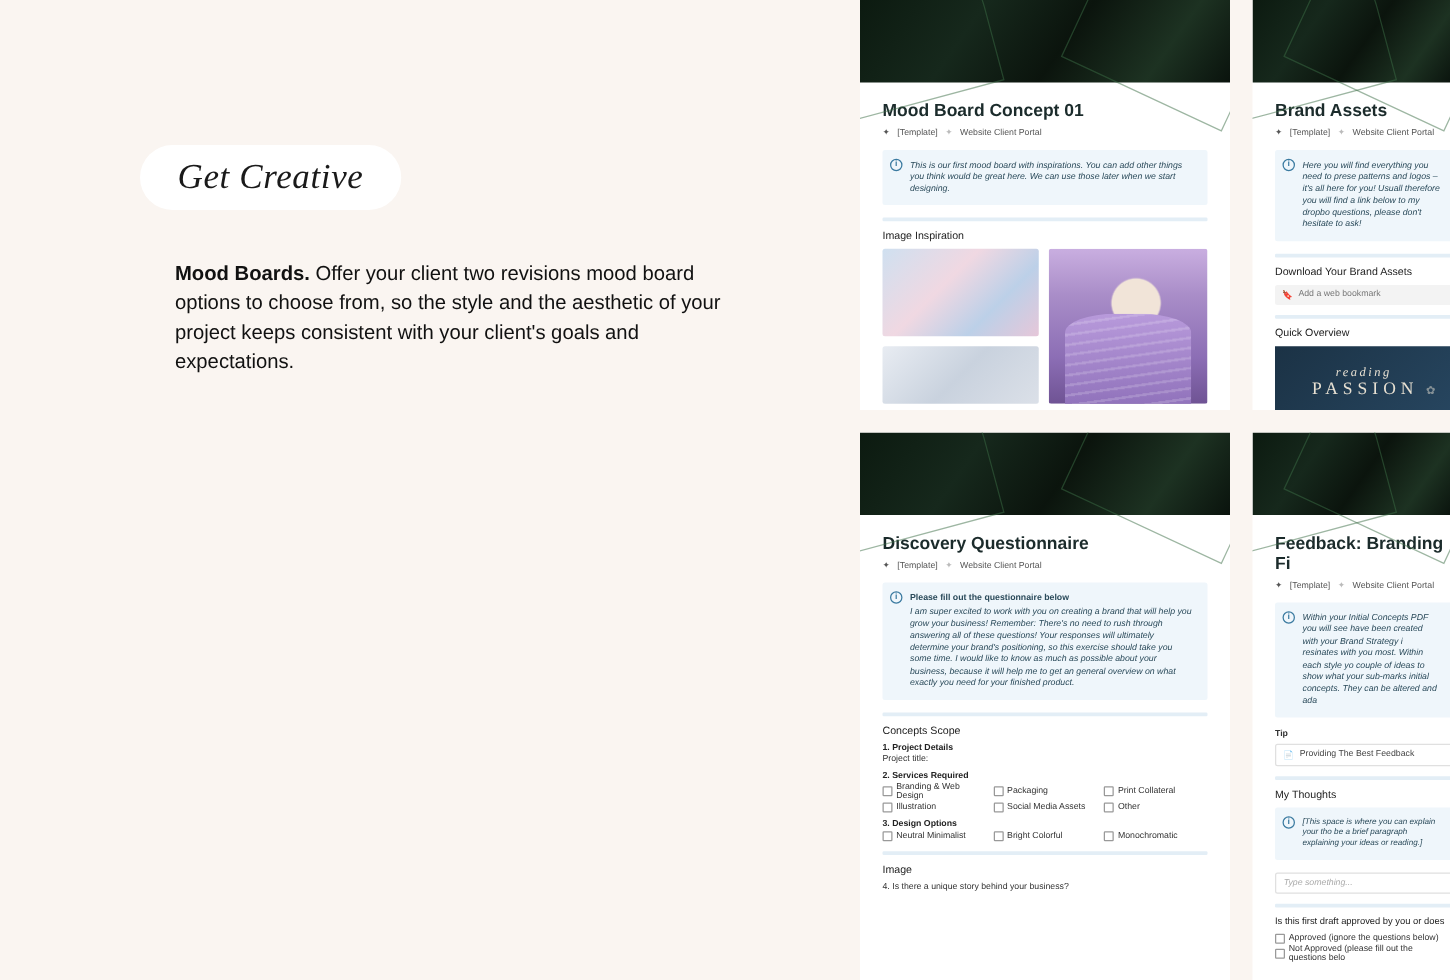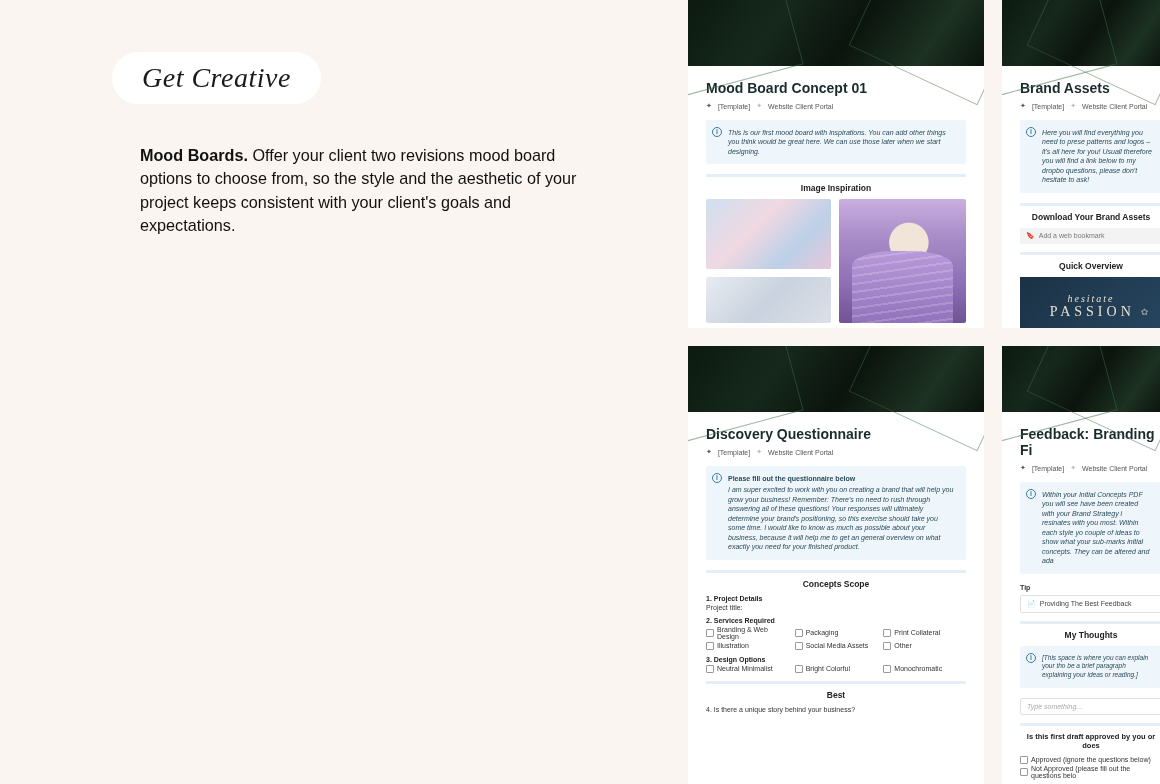--- a/index.html
+++ b/index.html
@@ -8,21 +8,21 @@
     height: 784px;
     background: #faf5f1;
     font-family: -apple-system, BlinkMacSystemFont, "Segoe UI", Helvetica, Arial, sans-serif;
     overflow: hidden;
     position: relative;
   }
   .left {
     position: absolute;
     left: 0; top: 0;
     width: 640px;
-    padding: 52px 40px 0 140px;
+    padding: 116px 40px 0 140px;
   }
   .chip {
     display: inline-block;
     background: #fff;
     border-radius: 999px;
     padding: 10px 30px;
     margin-bottom: 40px;
     margin-left: -28px;
   }
   .chip span {
@@ -83,21 +83,21 @@
     position: relative;
     margin-bottom: 10px;
     line-height: 1.35;
   }
   .callout .i {
     position:absolute; left:6px; top:7px;
     width:10px;height:10px;border:1px solid #3a7aa0;border-radius:50%;
     display:flex;align-items:center;justify-content:center;
     font-style:normal;font-weight:700;color:#3a7aa0;font-size:7px;
   }
-  .sub { font-size: 8.5px; font-weight:700; margin: 4px 0 6px; text-align: center; }
+  .sub { font-size: 8.5px; font-weight:400; margin: 4px 0 6px; }
   .bluebar { height:3px;background:#e3eef6;border-radius:1px;margin-bottom:6px; }
   .imgs { display:flex; gap:8px; }
   .stack { display:flex; flex-direction:column; gap:8px; width:48%; }
   .ph {
     background: linear-gradient(135deg,#cfe0f0,#f0d8e2 40%,#bcd0e8 70%,#e6c7d9);
     border-radius:2px;
   }
   .ph1 { height:70px; }
   .ph2 { height:46px; background:linear-gradient(135deg,#e8ecf2,#c9d2de 50%,#dbe0e8);}
   .portrait {
@@ -191,21 +191,21 @@
       <div class="bluebar"></div>
       <div class="sub">Download Your Brand Assets</div>
       <div class="link">
         <span>🔖</span>
         <span>Add a web bookmark</span>
       </div>
       <div style="height:8px"></div>
       <div class="bluebar"></div>
       <div class="sub">Quick Overview</div>
       <div class="brandwide">
-        <span>hesitate</span>
+        <span>reading</span>
         <span class="big">PASSION</span>
       </div>
     </div>
   </div>
 
   <div class="card">
     <div class="cover"></div>
     <div class="body">
       <div class="title">Discovery Questionnaire</div>
       <div class="crumbs">
@@ -257,21 +257,21 @@
           <label class="chk">
               <span>Bright Colorful</span>
             </label>
           <label class="chk">
               <span>Monochromatic</span>
             </label>
         </div>
       </div>
       <div style="height:4px"></div>
       <div class="bluebar"></div>
-      <div class="sub">Best</div>
+      <div class="sub">Image</div>
       <div class="qsub">4. Is there a unique story behind your business?</div>
     </div>
   </div>
 
   <div class="card snip">
     <div class="cover"></div>
     <div class="body">
       <div class="title">Feedback: Branding Fi</div>
       <div class="crumbs">
         <span>✦</span>

